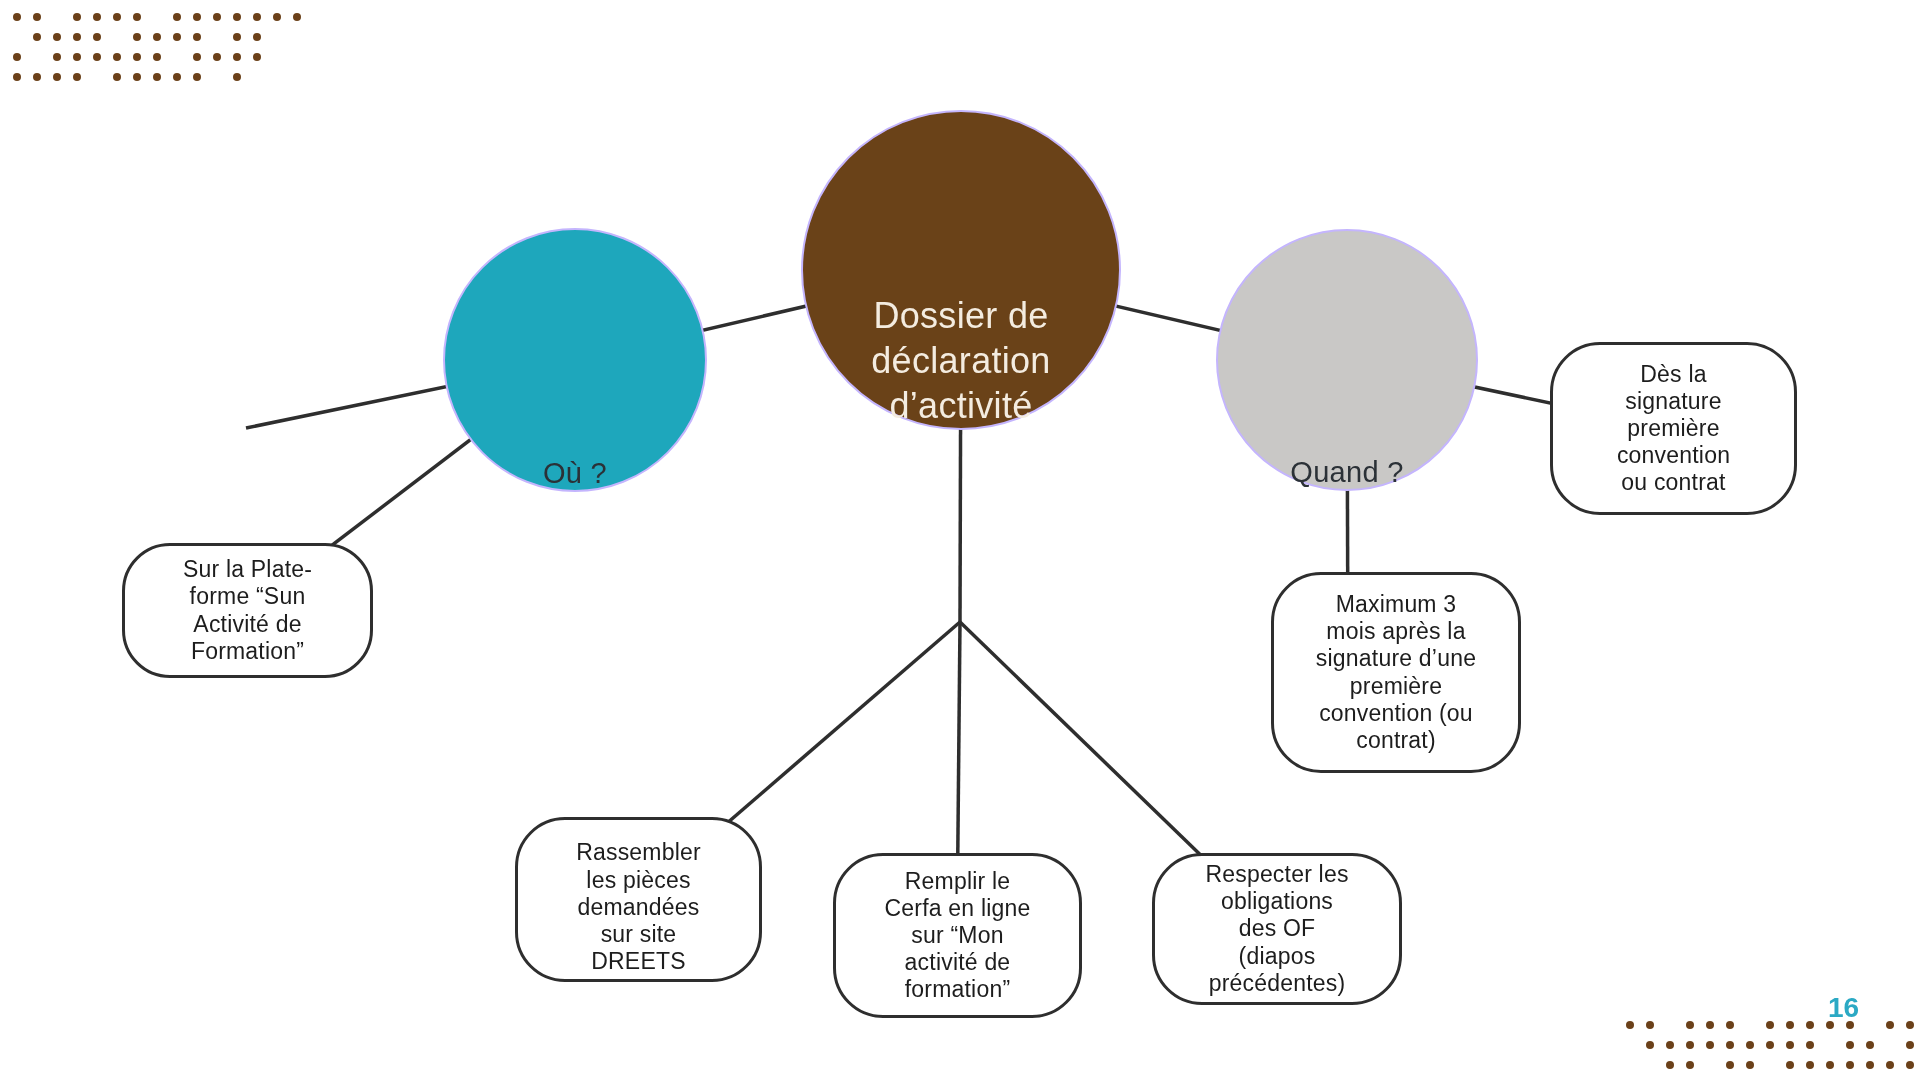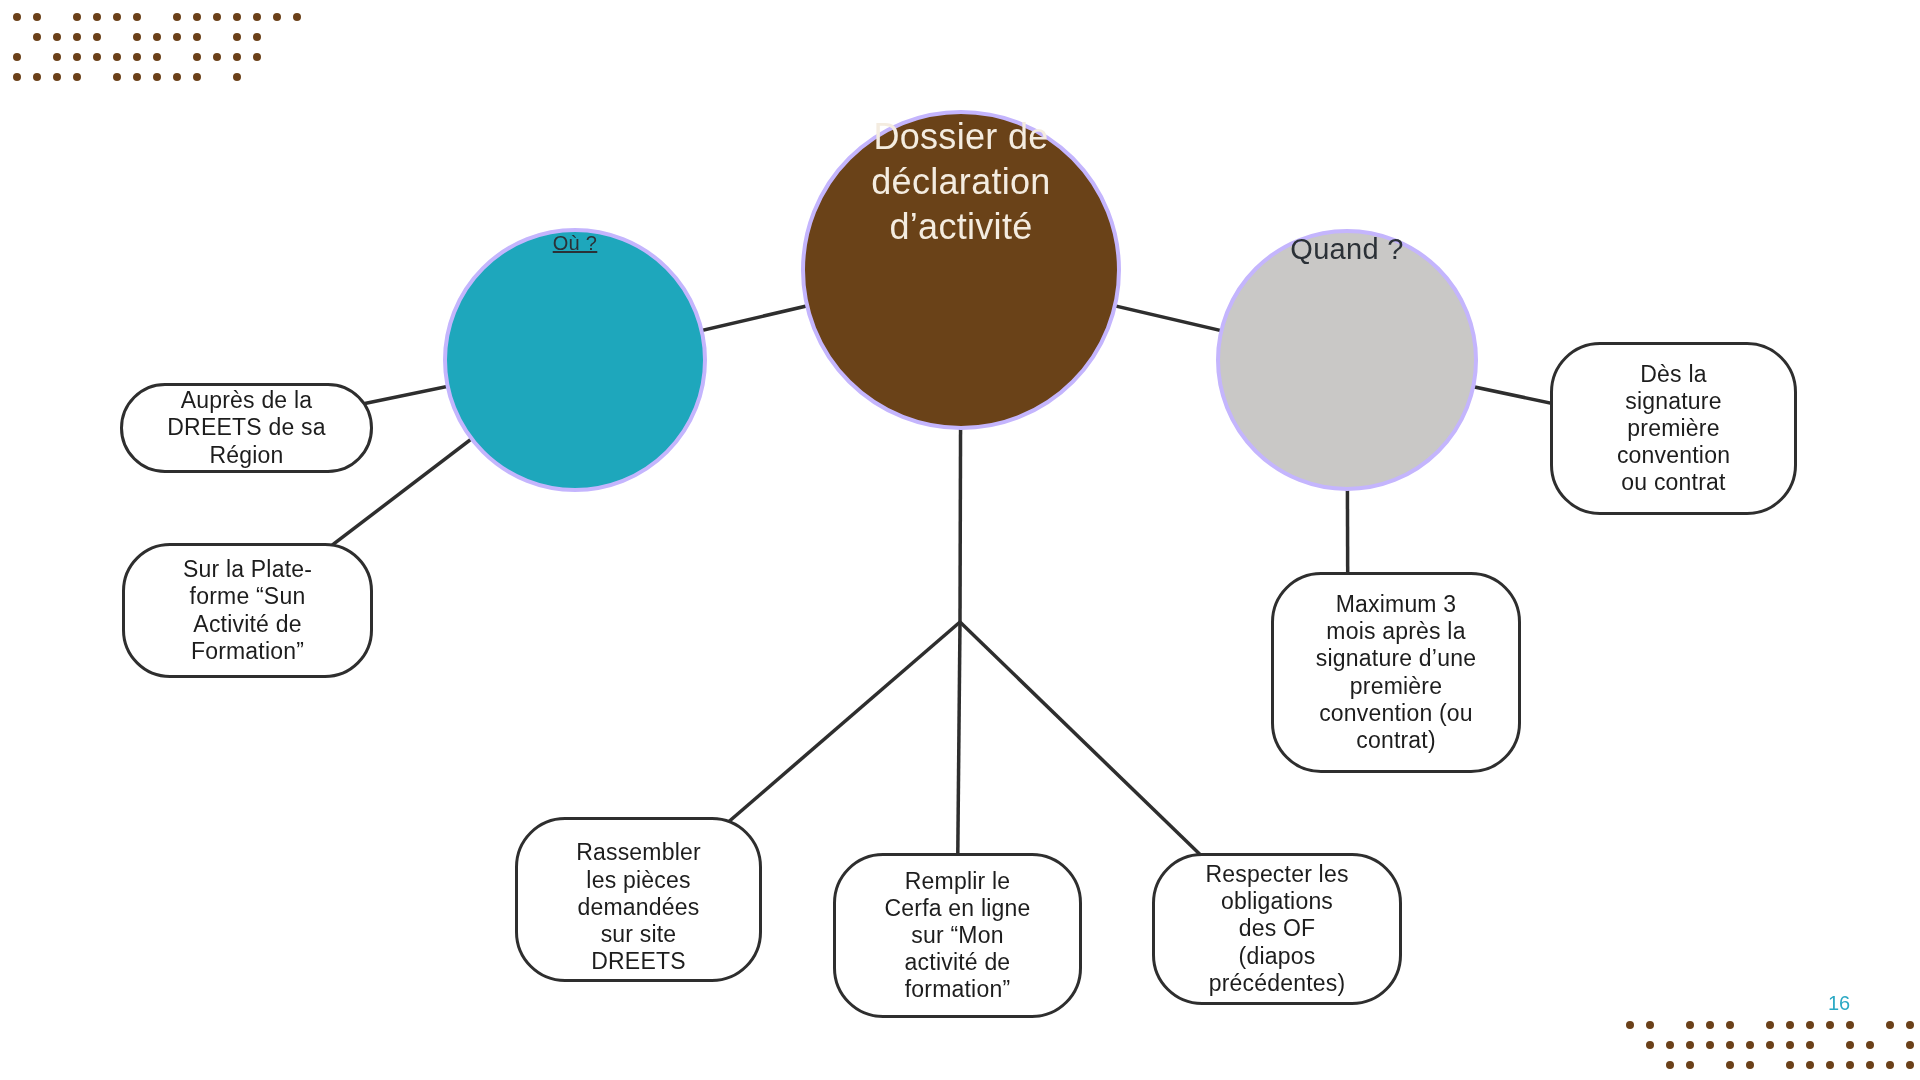--- a/index.html
+++ b/index.html
@@ -16,32 +16,32 @@
   }
   svg.connectors {
     position: absolute;
     left: 0; top: 0;
     width: 1920px; height: 1080px;
     z-index: 0;
   }
   .node {
     position: absolute;
     box-sizing: border-box;
-    border: 4px solid #c4b5fd;
+    border: 2px solid #c4b5fd;
     border-radius: 50%;
     display: flex;
-    align-items: flex-start;
+    align-items: flex-end;
     justify-content: center;
     text-align: center;
     z-index: 2;
     letter-spacing: 0.3px;
   }
   .node .node-label { white-space: pre-line; }
   #node-root   { left: 801px;  top: 110px; width: 320px; height: 320px; font-size: 36px; line-height: 1.25; }
-  #node-ou     { left: 443px;  top: 228px; width: 264px; height: 264px; font-size: 20px; text-decoration: underline; }
+  #node-ou     { left: 443px;  top: 228px; width: 264px; height: 264px; font-size: 29px; }
   #node-quand  { left: 1216px; top: 229px; width: 262px; height: 262px; font-size: 29px; }
   #node-comment{ left: 836px;  top: 498px; width: 248px; height: 248px; font-size: 30px; font-weight: bold; line-height: 1.3; }
   .leaf {
     position: absolute;
     box-sizing: border-box;
     background: #ffffff;
     border: 3.5px solid #2e2e2e;
     display: flex;
     align-items: center;
     justify-content: center;
@@ -69,22 +69,22 @@
   #dots-bottom-right { left: 1626px; top: 1021px; width: 300px; height: 60px; }
   .dot {
     position: absolute;
     border-radius: 50%;
   }
   .page-number {
     position: absolute;
     left: 1828px;
     top: 992px;
     width: 40px;
-    font-size: 20px;
-    font-weight: normal;
+    font-size: 28px;
+    font-weight: bold;
     z-index: 2;
   }
 </style>
 </head>
 <body>
 
 <div class="slide">
 
   <svg class="connectors" viewBox="0 0 1920 1080" aria-hidden="true">
     <line x1="961" y1="270" x2="575" y2="360" stroke-width="3.5" stroke="#2e2e2e"></line>
@@ -107,25 +107,20 @@
 
   <div class="node" id="node-ou" style="background: rgb(30, 167, 188); color: rgb(43, 49, 55);">
     <span class="node-label">Où ?</span>
   </div>
 
   <div class="node" id="node-quand" style="background: rgb(201, 200, 198); color: rgb(43, 49, 55);">
     <span class="node-label">Quand ?</span>
   </div>
 
 
-  <div class="leaf" id="leaf-aupres">
-    <span class="leaf-label">Auprès de la
-DREETS de sa
-Région</span>
-  </div>
 
   <div class="leaf" id="leaf-plateforme">
     <span class="leaf-label">Sur la Plate-
 forme “Sun
 Activité de
 Formation”</span>
   </div>
 
   <div class="leaf" id="leaf-des">
     <span class="leaf-label">Dès la

